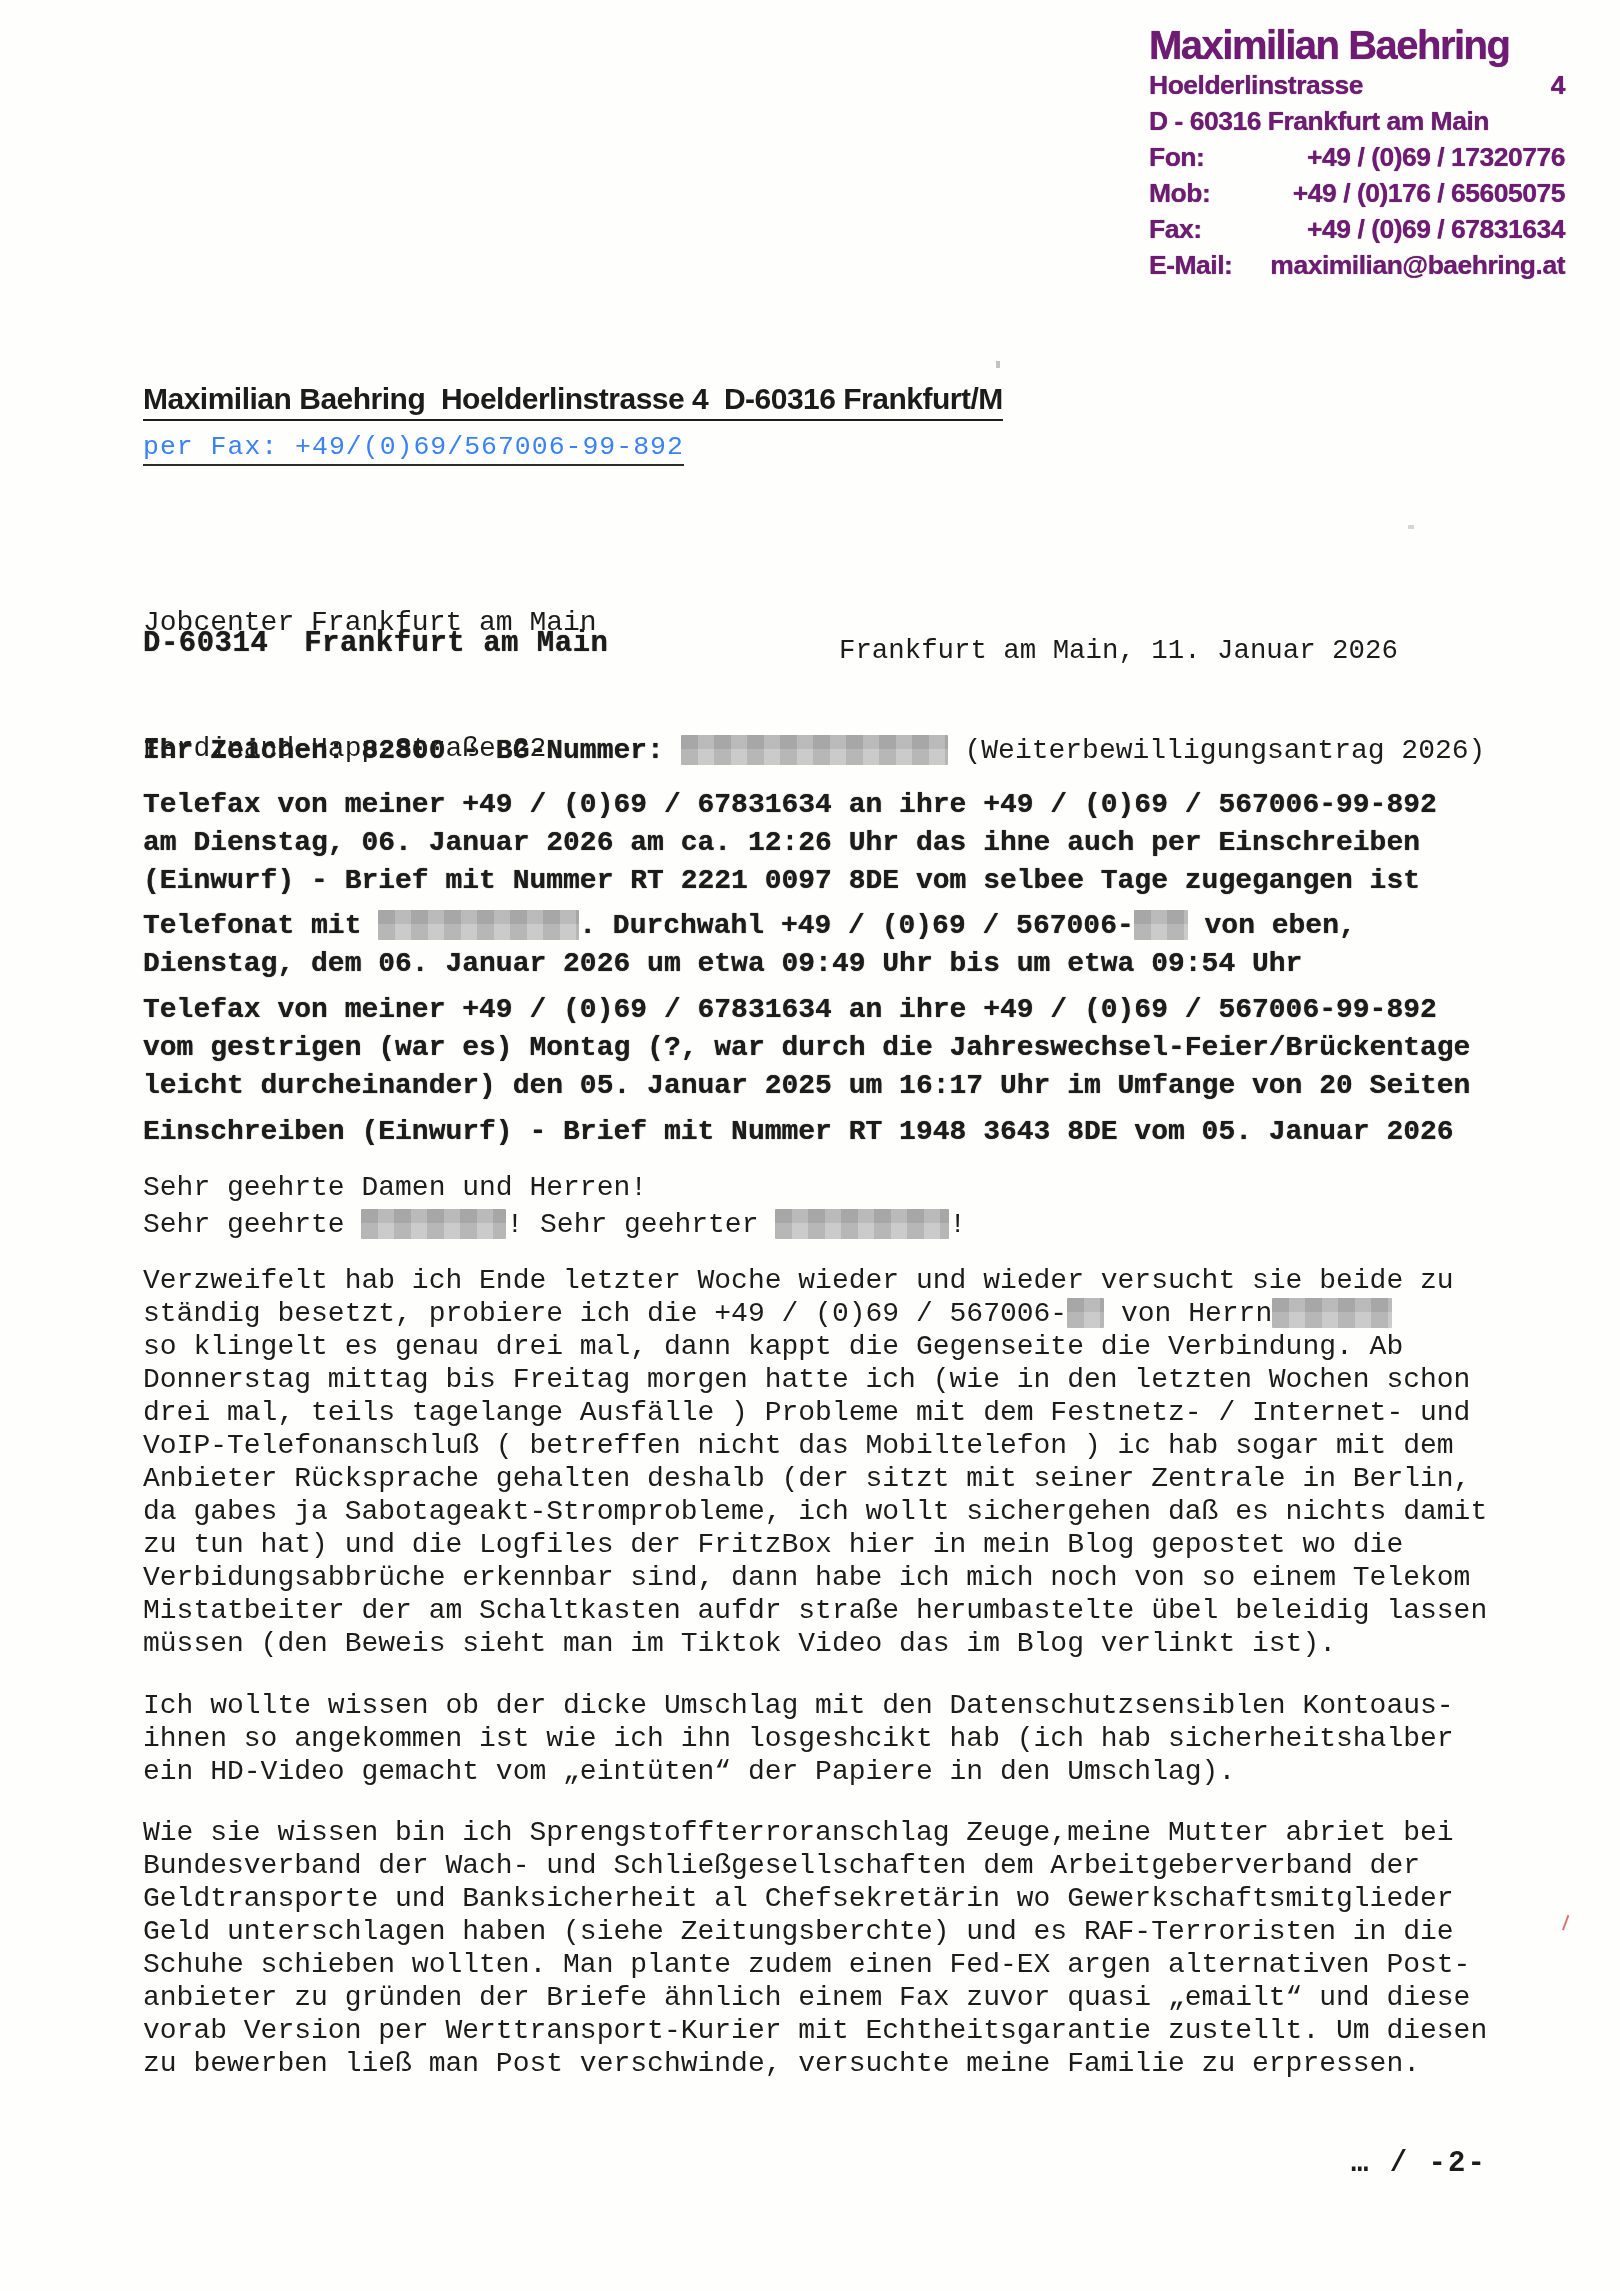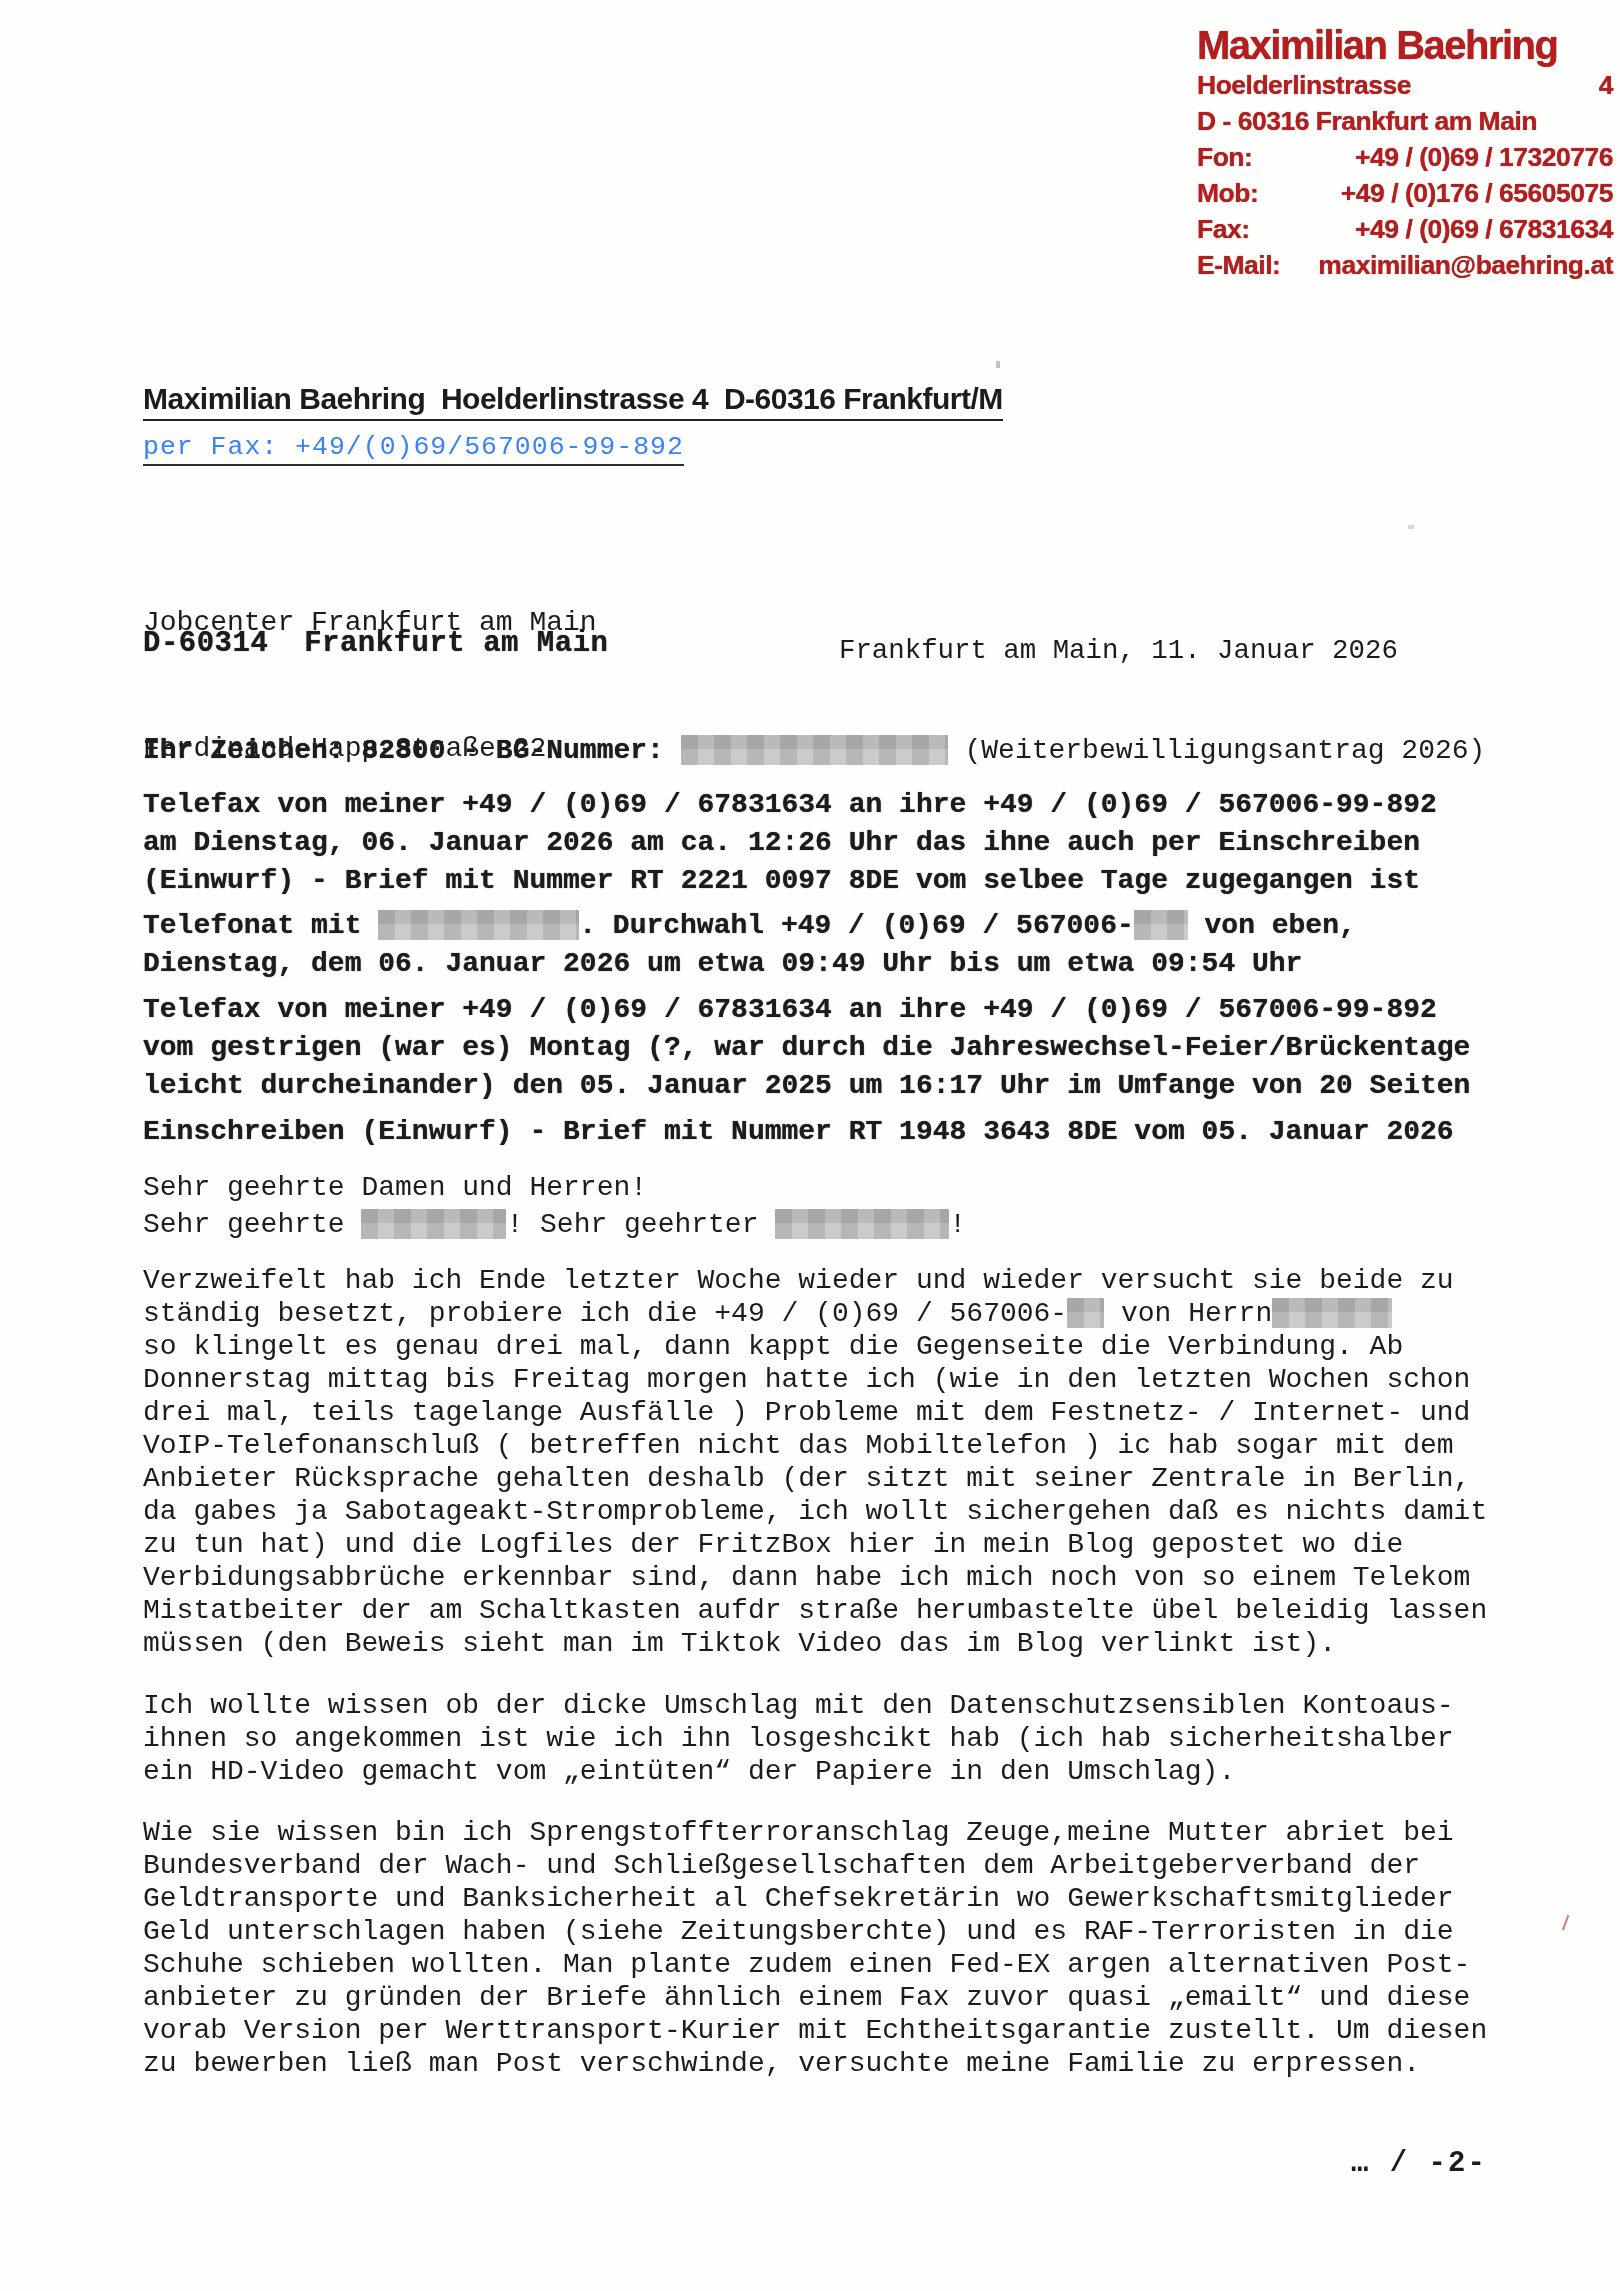--- a/index.html
+++ b/index.html
@@ -9,21 +9,21 @@
     margin:0 auto;
     background:#fefefd;
     color:#1c1c1c;
     font-family:"Liberation Mono","DejaVu Sans Mono",monospace;
     overflow:hidden;
   }
   
   .header-block{
     position:absolute;top:23.5px;left:1149px;width:416px;
     font-family:"Liberation Sans","DejaVu Sans",sans-serif;
-    font-weight:bold;color:#b91c1c;margin-left:48px;
+    font-weight:bold;color:#701a75;
   }
   .header-name{font-size:40px;letter-spacing:-1.5px;line-height:43px;white-space:pre;text-shadow:0 0 1px #333;}
   .header-row{display:flex;justify-content:space-between;font-size:26.5px;line-height:36px;letter-spacing:-0.5px;text-shadow:0 0 1px #444;}
   .header-city{font-size:26.5px;line-height:36px;letter-spacing:-0.5px;white-space:pre;text-shadow:0 0 1px #444;}
   
   .sender-line{
     position:absolute;top:382px;left:143px;
     font-family:"Liberation Sans","DejaVu Sans",sans-serif;
     font-weight:bold;font-size:30px;letter-spacing:-0.5px;
     border-bottom:2.9px solid #1e1e1e;padding-bottom:2.9px;white-space:pre;

